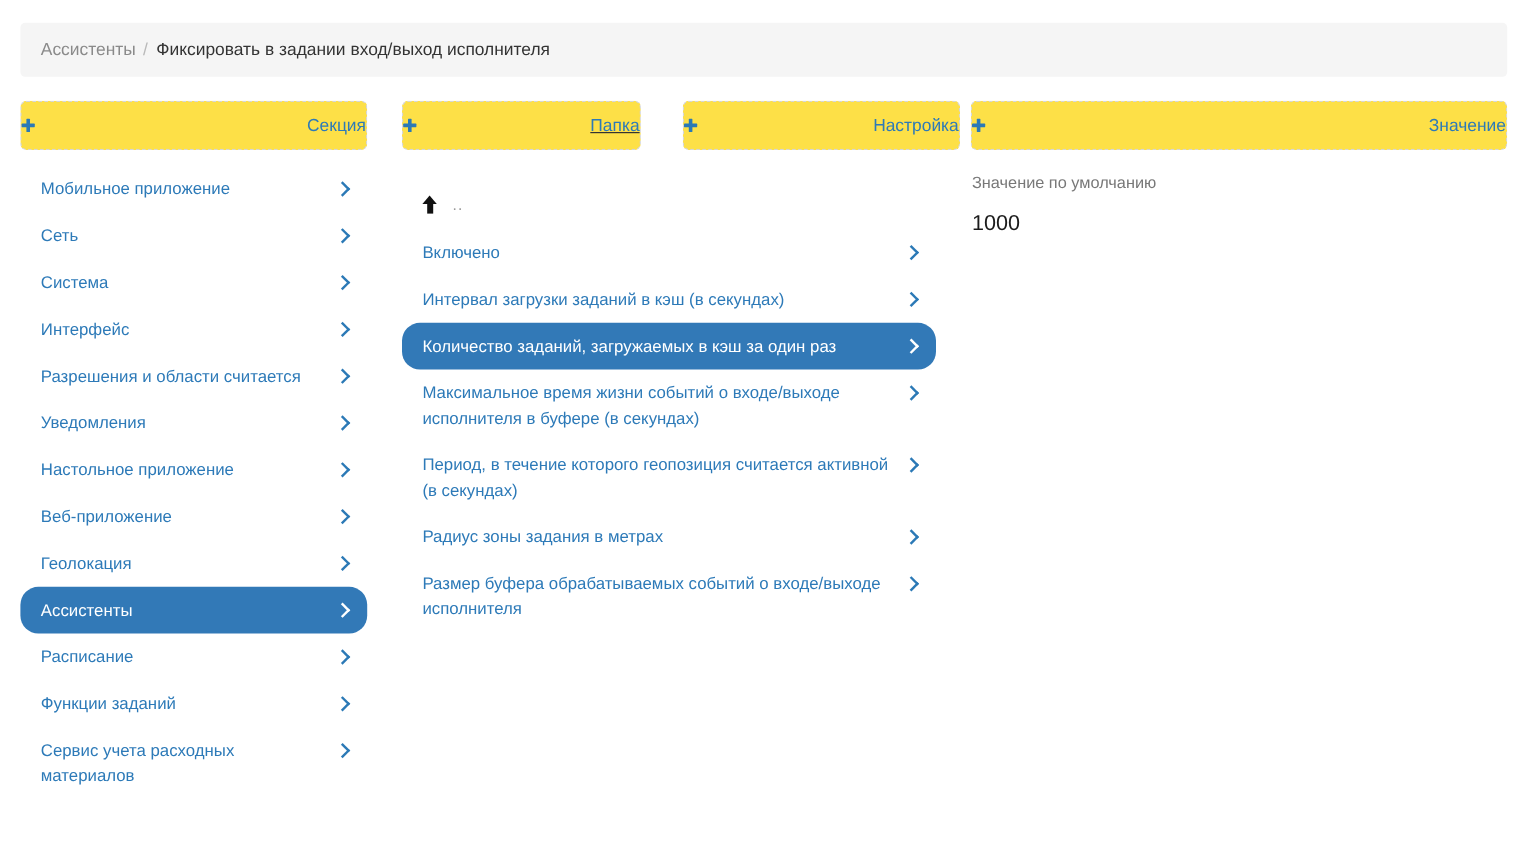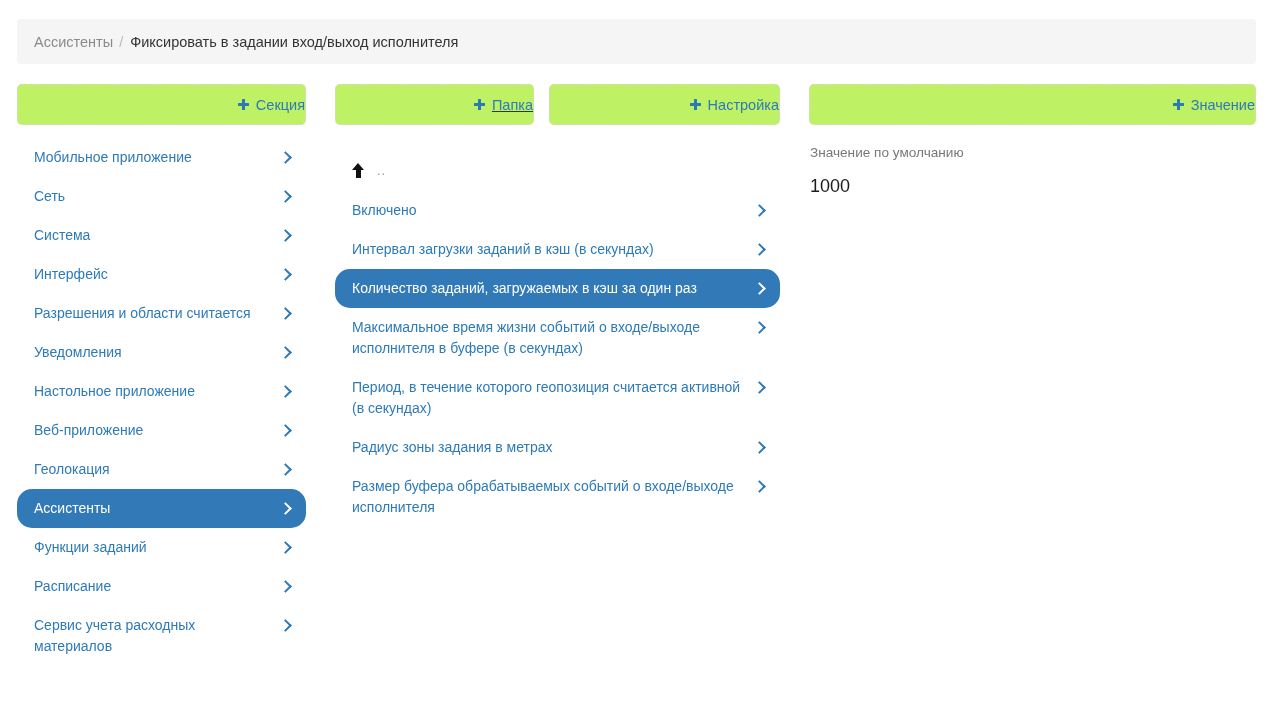--- a/index.html
+++ b/index.html
@@ -56,34 +56,34 @@
     left: 0;
     top: 84px;
     width: 1273px;
   }
   .col {
     position: absolute;
     top: 0;
   }
   .col-section   { left: 17px;  width: 289px; }
   .col-folder    { left: 335px; width: 199px; text-decoration: underline; }
-  .col-setting   { left: 549px; width: 231px; }
+  .col-setting   { left: 569px; width: 231px; }
   .col-value     { left: 809px; width: 447px; }
 
   
   .add-btn {
     box-sizing: border-box;
     height: 41px;
     width: 100%;
     border: 1px dashed #d6d6d6;
     border-radius: 5px;
-    background: #bef264;
+    background: #fde047;
     display: flex;
     align-items: center;
-    justify-content: flex-end;
+    justify-content: space-between;
     gap: 7px;
     cursor: pointer;
     color: #2d7ab8;
     font-size: 14.5px;
     user-select: none;
   }
   .plus-icon {
     display: inline-block;
     position: relative;
     width: 11px;
@@ -258,25 +258,25 @@
         </div>
         <div class="row">
           <span class="label">Геолокация</span>
           <span class="chev"></span>
         </div>
         <div class="row selected">
           <span class="label">Ассистенты</span>
           <span class="chev"></span>
         </div>
         <div class="row">
+          <span class="label">Расписание</span>
+          <span class="chev"></span>
+        </div>
+        <div class="row">
           <span class="label">Функции заданий</span>
-          <span class="chev"></span>
-        </div>
-        <div class="row">
-          <span class="label">Расписание</span>
           <span class="chev"></span>
         </div>
         <div class="row">
           <span class="label">Сервис учета расходных материалов</span>
           <span class="chev"></span>
         </div>
       </div>
   </div>
 
   <div class="col col-folder">

